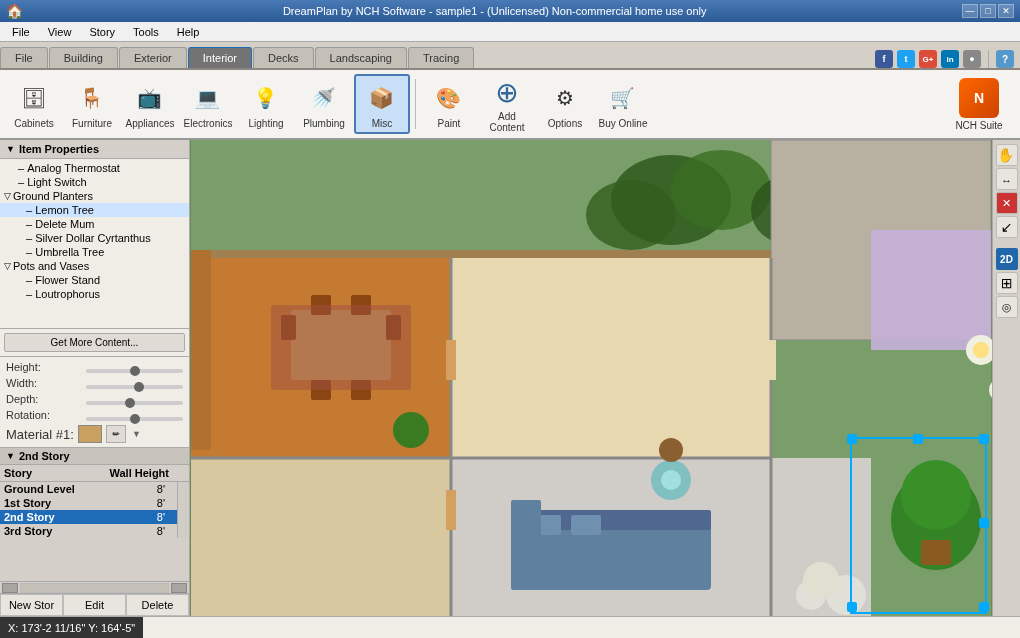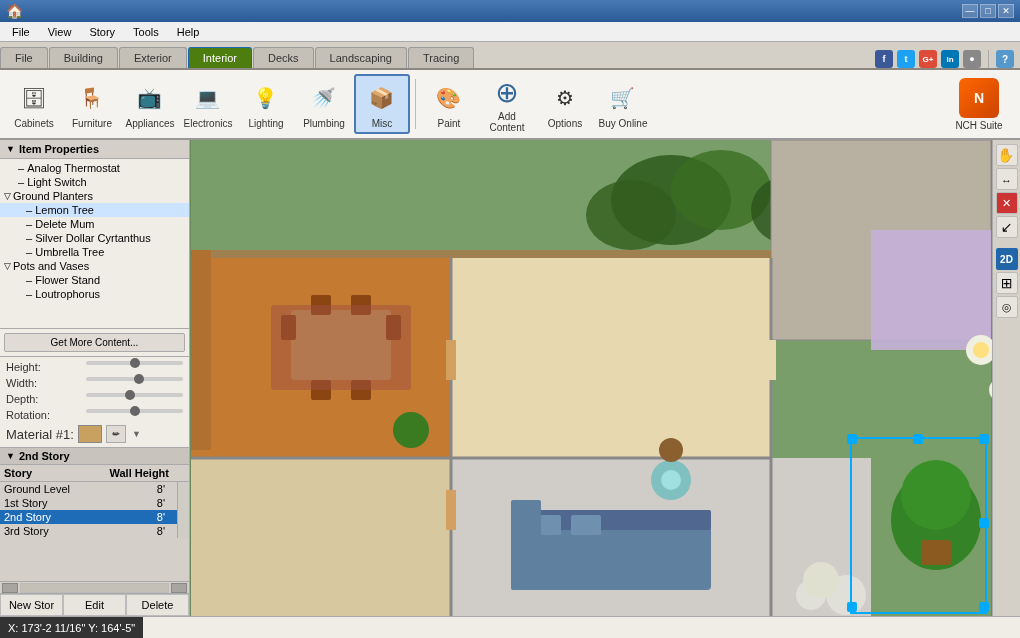--- a/index.html
+++ b/index.html
@@ -10,21 +10,21 @@
     #title-bar .win-controls { display: flex; gap: 2px; }
     #title-bar .win-btn { width: 16px; height: 14px; display: flex; align-items: center; justify-content: center; font-size: 9px; color: white; cursor: pointer; background: rgba(255,255,255,0.2); border: 1px solid rgba(255,255,255,0.3); }
 
     
     #menu-bar { background: #f0f0f0; height: 20px; display: flex; align-items: center; border-bottom: 1px solid #aaa; padding: 0 4px; gap: 2px; }
     .menu-item { padding: 2px 8px; font-size: 11px; cursor: pointer; border-radius: 2px; }
 
     
     #tab-bar { background: #d4d0c8; height: 28px; display: flex; align-items: flex-end; border-bottom: 2px solid #8b8680; }
     .tab { padding: 4px 14px; font-size: 11px; cursor: pointer; background: #c4c0b8; border: 1px solid #999; border-bottom: none; margin-right: 1px; border-radius: 3px 3px 0 0; color: #333; }
-    .tab.active { background: #4d7c0f; color: white; border-color: #1e6bb8; }
+    .tab.active { background: #737373; color: white; border-color: #1e6bb8; }
     #tab-bar .right-icons { margin-left: auto; display: flex; align-items: center; gap: 4px; padding-right: 6px; }
     .social-icon { width: 18px; height: 18px; border-radius: 3px; font-size: 9px; display: inline-flex; align-items: center; justify-content: center; color: white; font-weight: bold; cursor: pointer; }
 
     
     #toolbar { background: #f5f3ef; border-bottom: 2px solid #999; height: 70px; display: flex; align-items: center; padding: 4px 6px; gap: 2px; position: relative; }
     .tool-btn { display: flex; flex-direction: column; align-items: center; justify-content: center; width: 56px; height: 60px; cursor: pointer; border: 1px solid transparent; border-radius: 3px; font-size: 10px; color: #333; text-align: center; gap: 2px; }
     .tool-btn.active { background: #c8dff7; border: 2px solid #4a7ab5; }
     .tool-icon { width: 36px; height: 36px; display: flex; align-items: center; justify-content: center; font-size: 20px; }
     .tool-divider { width: 1px; height: 50px; background: #bbb; margin: 0 3px; }
     .nch-suite { margin-left: auto; display: flex; flex-direction: column; align-items: center; justify-content: center; width: 70px; height: 60px; cursor: pointer; }
@@ -35,39 +35,39 @@
 
     
     #left-panel { width: 190px; min-width: 190px; background: #f0ece6; border-right: 1px solid #aaa; display: flex; flex-direction: column; overflow: hidden; }
     #item-properties { background: #d4cfc8; padding: 3px 6px; font-size: 11px; font-weight: bold; border-bottom: 1px solid #aaa; display: flex; align-items: center; gap: 4px; }
     #tree-view { flex: 0 0 170px; overflow-y: auto; overflow-x: hidden; padding: 2px 0; }
     .tree-node { padding: 1px 4px; cursor: pointer; font-size: 11px; display: flex; align-items: center; white-space: nowrap; }
     #get-more-btn { margin: 4px; padding: 3px; font-size: 10px; background: #e0dbd4; border: 1px solid #aaa; cursor: pointer; text-align: center; border-radius: 2px; }
 
     
     #properties-section { padding: 4px 6px; font-size: 11px; border-top: 1px solid #aaa; }
-    .prop-row { display: flex; align-items: flex-start; margin-bottom: 4px; gap: 20px; }
+    .prop-row { display: flex; align-items: flex-end; margin-bottom: 4px; gap: 20px; }
     .prop-label { width: 60px; font-size: 11px; color: #333; }
     .prop-slider { flex: 1; height: 4px; background: #ccc; border-radius: 2px; position: relative; }
     .slider-thumb { position: absolute; width: 10px; height: 10px; background: #666; border-radius: 50%; top: -3px; left: 50%; transform: translateX(-50%); }
     .material-row { display: flex; align-items: center; gap: 4px; margin-top: 4px; }
     .material-label { font-size: 13px; color: #333; }
     .material-swatch { width: 24px; height: 18px; background: #c8a060; border: 1px solid #888; cursor: pointer; }
     .material-edit-btn { width: 20px; height: 18px; background: #e0dbd4; border: 1px solid #aaa; cursor: pointer; display: flex; align-items: center; justify-content: center; font-size: 9px; }
 
     
     #story-section { background: #d4cfc8; border-top: 1px solid #aaa; flex: 1; display: flex; flex-direction: column; overflow: hidden; }
     #story-header { background: #c8c3bc; padding: 2px 6px; font-size: 11px; font-weight: bold; border-bottom: 1px solid #aaa; display: flex; align-items: center; gap: 4px; cursor: pointer; }
     #story-table { flex: 1; overflow: hidden; }
     .story-col-header { display: flex; background: #d4cfc8; border-bottom: 1px solid #aaa; }
     .story-col { flex: 1; padding: 2px 4px; font-size: 11px; font-weight: bold; }
     .story-col.wall-height { text-align: right; padding-right: 8px; }
     .story-row { display: flex; padding: 1px 4px; font-size: 11px; cursor: pointer; }
     .story-row.active { background: #1e6bb8; color: white; }
-    .story-row .story-name { flex: 1; }
+    .story-row .story-name { flex: 1; font-weight: bold; }
     .story-row .story-height { text-align: right; padding-right: 8px; }
 
     #story-buttons { display: flex; border-top: 1px solid #aaa; background: #404040; }
     .story-btn { flex: 1; padding: 4px 2px; font-size: 11px; background: #e8e4de; border: 1px solid #bbb; cursor: pointer; text-align: center; }
 
     
     #status-bar { height: 22px; background: #f0ece6; border-top: 1px solid #aaa; display: flex; align-items: center; font-size: 11px; }
     #coords { background: #333; color: white; padding: 0 8px; height: 100%; display: flex; align-items: center; font-size: 11px; white-space: nowrap; }
     #status-msg { padding: 0 8px; color: #333; flex: 1; }
 
@@ -87,20 +87,21 @@
 
     
     #tree-wrapper { display: flex; flex: 0 0 170px; overflow: hidden; border-bottom: 1px solid #aaa; }
     #tree-view { flex: 1; overflow-y: scroll; padding: 2px 0; }
   </style>
 </head>
 <body>
 
 <div id="title-bar">
   <span style="font-size:14px; margin-right:4px;">🏠</span>
+  <span>DreamPlan by NCH Software - sample1 - (Unlicensed) Non-commercial home use only</span>
   <div class="win-controls">
     <div class="win-btn">—</div>
     <div class="win-btn">□</div>
     <div class="win-btn close">✕</div>
   </div>
 </div>
 
 <div id="menu-bar">
   <span class="menu-item">File</span>
   <span class="menu-item">View</span>

